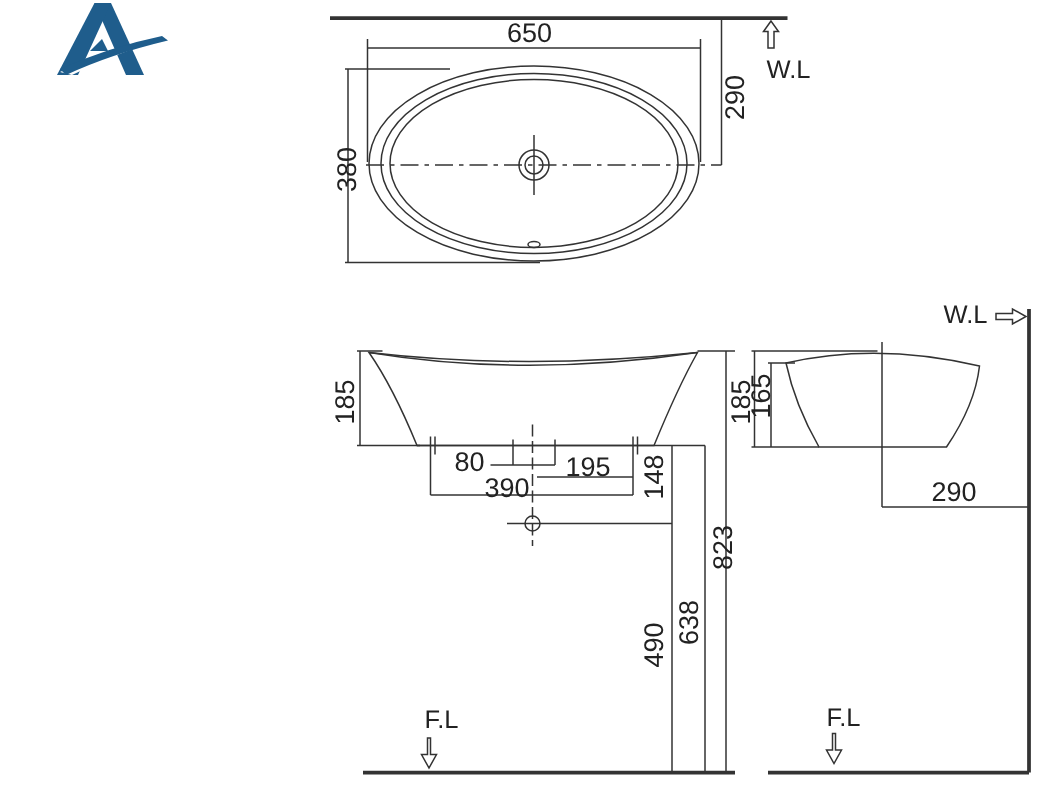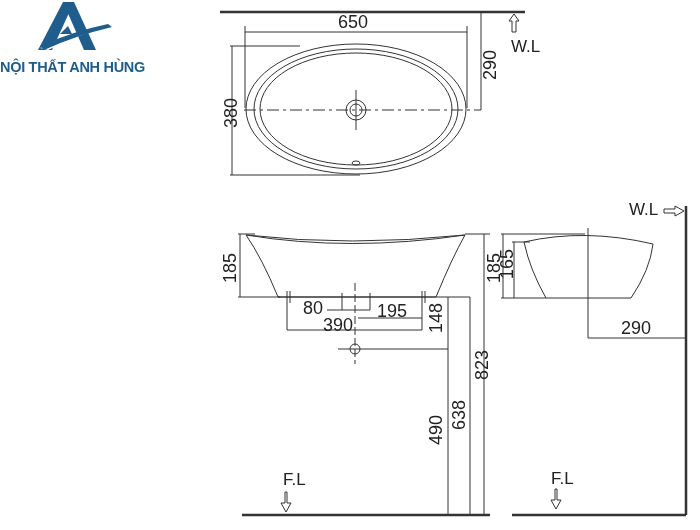--- a/index.html
+++ b/index.html
@@ -14,21 +14,20 @@
 <body>
 
 <div class="logo">
   <svg width="200" height="60" viewBox="0 0 200 60">
     <polygon points="63,2 74,2 96,50 84,50" fill="#1f5d8c"></polygon>
     <polygon points="63,2 74,2 52,50 38,50" fill="#1f5d8c"></polygon>
     <polygon points="60,34 68,26 72,34" fill="#1f5d8c"></polygon>
     <path d="M40,48 Q70,34 108,26 Q76,36 48,50 Z" fill="#ffffff"></path>
     <path d="M44,50 Q74,36 112,27 L108,24 Q74,31 40,46 Z" fill="#1f5d8c"></path>
   </svg>
-  <div class="logo-text">NỘI THẤT ANH HÙNG</div>
 </div>
 
 <svg class="drawing" width="700" height="530" viewBox="0 0 700 530" xmlns="http://www.w3.org/2000/svg">
   <g stroke="#333" fill="none" stroke-width="1">
 
     <g>
 
       <line x1="220" y1="12" x2="525" y2="12" stroke-width="2.5"></line>
 
       <ellipse cx="356" cy="109" rx="110" ry="65"></ellipse>

